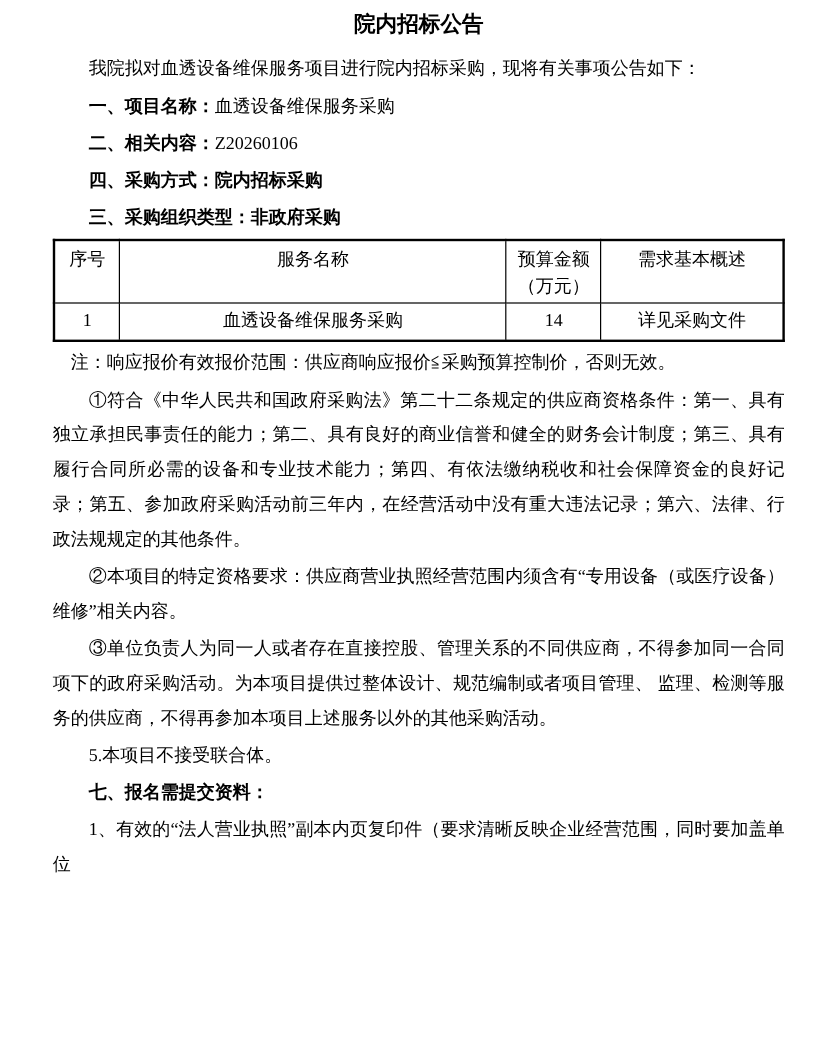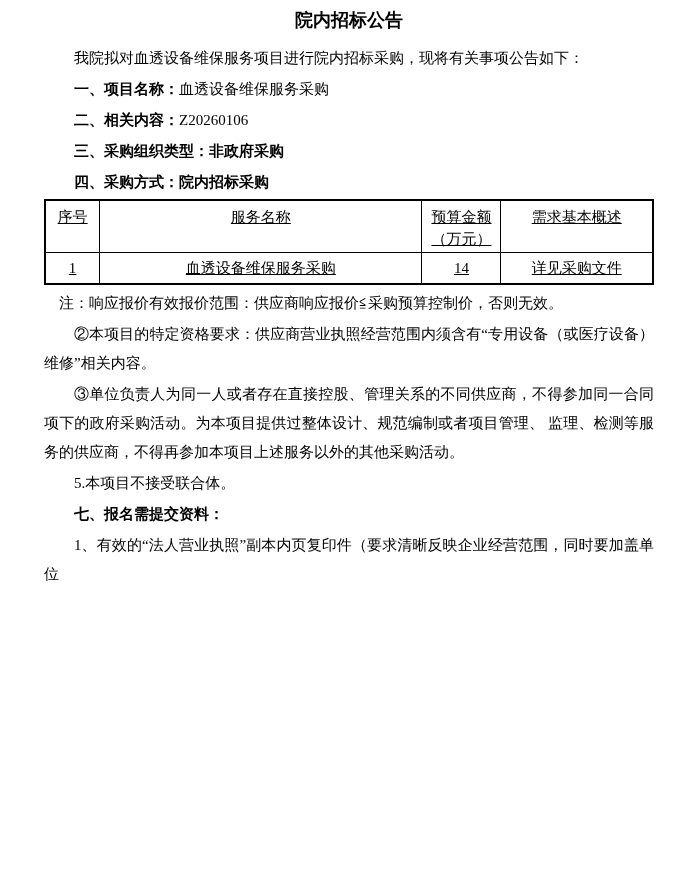--- a/index.html
+++ b/index.html
@@ -48,21 +48,20 @@
   }
   table.proc-table th,
   table.proc-table td {
     border: 1px solid #000;
     text-align: center;
     font-weight: normal;
     font-size: 15px;
     padding: 2px 4px;
     box-sizing: border-box;
     overflow: hidden;
-    text-decoration: underline;
   }
   table.proc-table th {
     vertical-align: top;
     height: 46px;
     line-height: 22px;
     padding-top: 5px;
   }
   table.proc-table td {
     vertical-align: middle;
     height: 31px;
@@ -80,23 +79,23 @@
 <div class="page">
 
   <h1 class="doc-title">院内招标公告</h1>
 
   <p class="para">我院拟对血透设备维保服务项目进行院内招标采购，现将有关事项公告如下：</p>
 
   <p class="para"><span class="bold">一、项目名称：</span><span>血透设备维保服务采购</span></p>
 
   <p class="para"><span class="bold">二、相关内容：</span><span>Z20260106</span></p>
 
+  <p class="para"><span class="bold">四、采购方式：院内招标采购</span><span></span></p>
+
   <p class="para"><span class="bold">三、采购组织类型：非政府采购</span><span></span></p>
-
-  <p class="para"><span class="bold">四、采购方式：院内招标采购</span><span></span></p>
 
 
   <table class="proc-table">
     <colgroup>
       <col class="col-no">
       <col class="col-name">
       <col class="col-budget">
       <col class="col-summary">
     </colgroup>
     <thead>
@@ -114,20 +113,21 @@
         <td>血透设备维保服务采购</td>
         <td>14</td>
         <td>详见采购文件</td>
       </tr>
     </tbody>
   </table>
 
   <p class="para note-para">注：响应报价有效报价范围：供应商响应报价≦采购预算控制价，否则无效。</p>
 
 
+  <p class="para">①符合《中华人民共和国政府采购法》第二十二条规定的供应商资格条件：第一、具有独立承担民事责任的能力；第二、具有良好的商业信誉和健全的财务会计制度；第三、具有履行合同所必需的设备和专业技术能力；第四、有依法缴纳税收和社会保障资金的良好记录；第五、参加政府采购活动前三年内，在经营活动中没有重大违法记录；第六、法律、行政法规规定的其他条件。</p>
   <p class="para">②本项目的特定资格要求：供应商营业执照经营范围内须含有“专用设备（或医疗设备）维修”相关内容。</p>
   <p class="para">③单位负责人为同一人或者存在直接控股、管理关系的不同供应商，不得参加同一合同项下的政府采购活动。为本项目提供过整体设计、规范编制或者项目管理、 监理、检测等服务的供应商，不得再参加本项目上述服务以外的其他采购活动。</p>
   <p class="para">5.本项目不接受联合体。</p>
 
   <p class="para bold">七、报名需提交资料：</p>
 
   <p class="para">1、有效的“法人营业执照”副本内页复印件（要求清晰反映企业经营范围，同时要加盖单位</p>
 
 </div>
 

